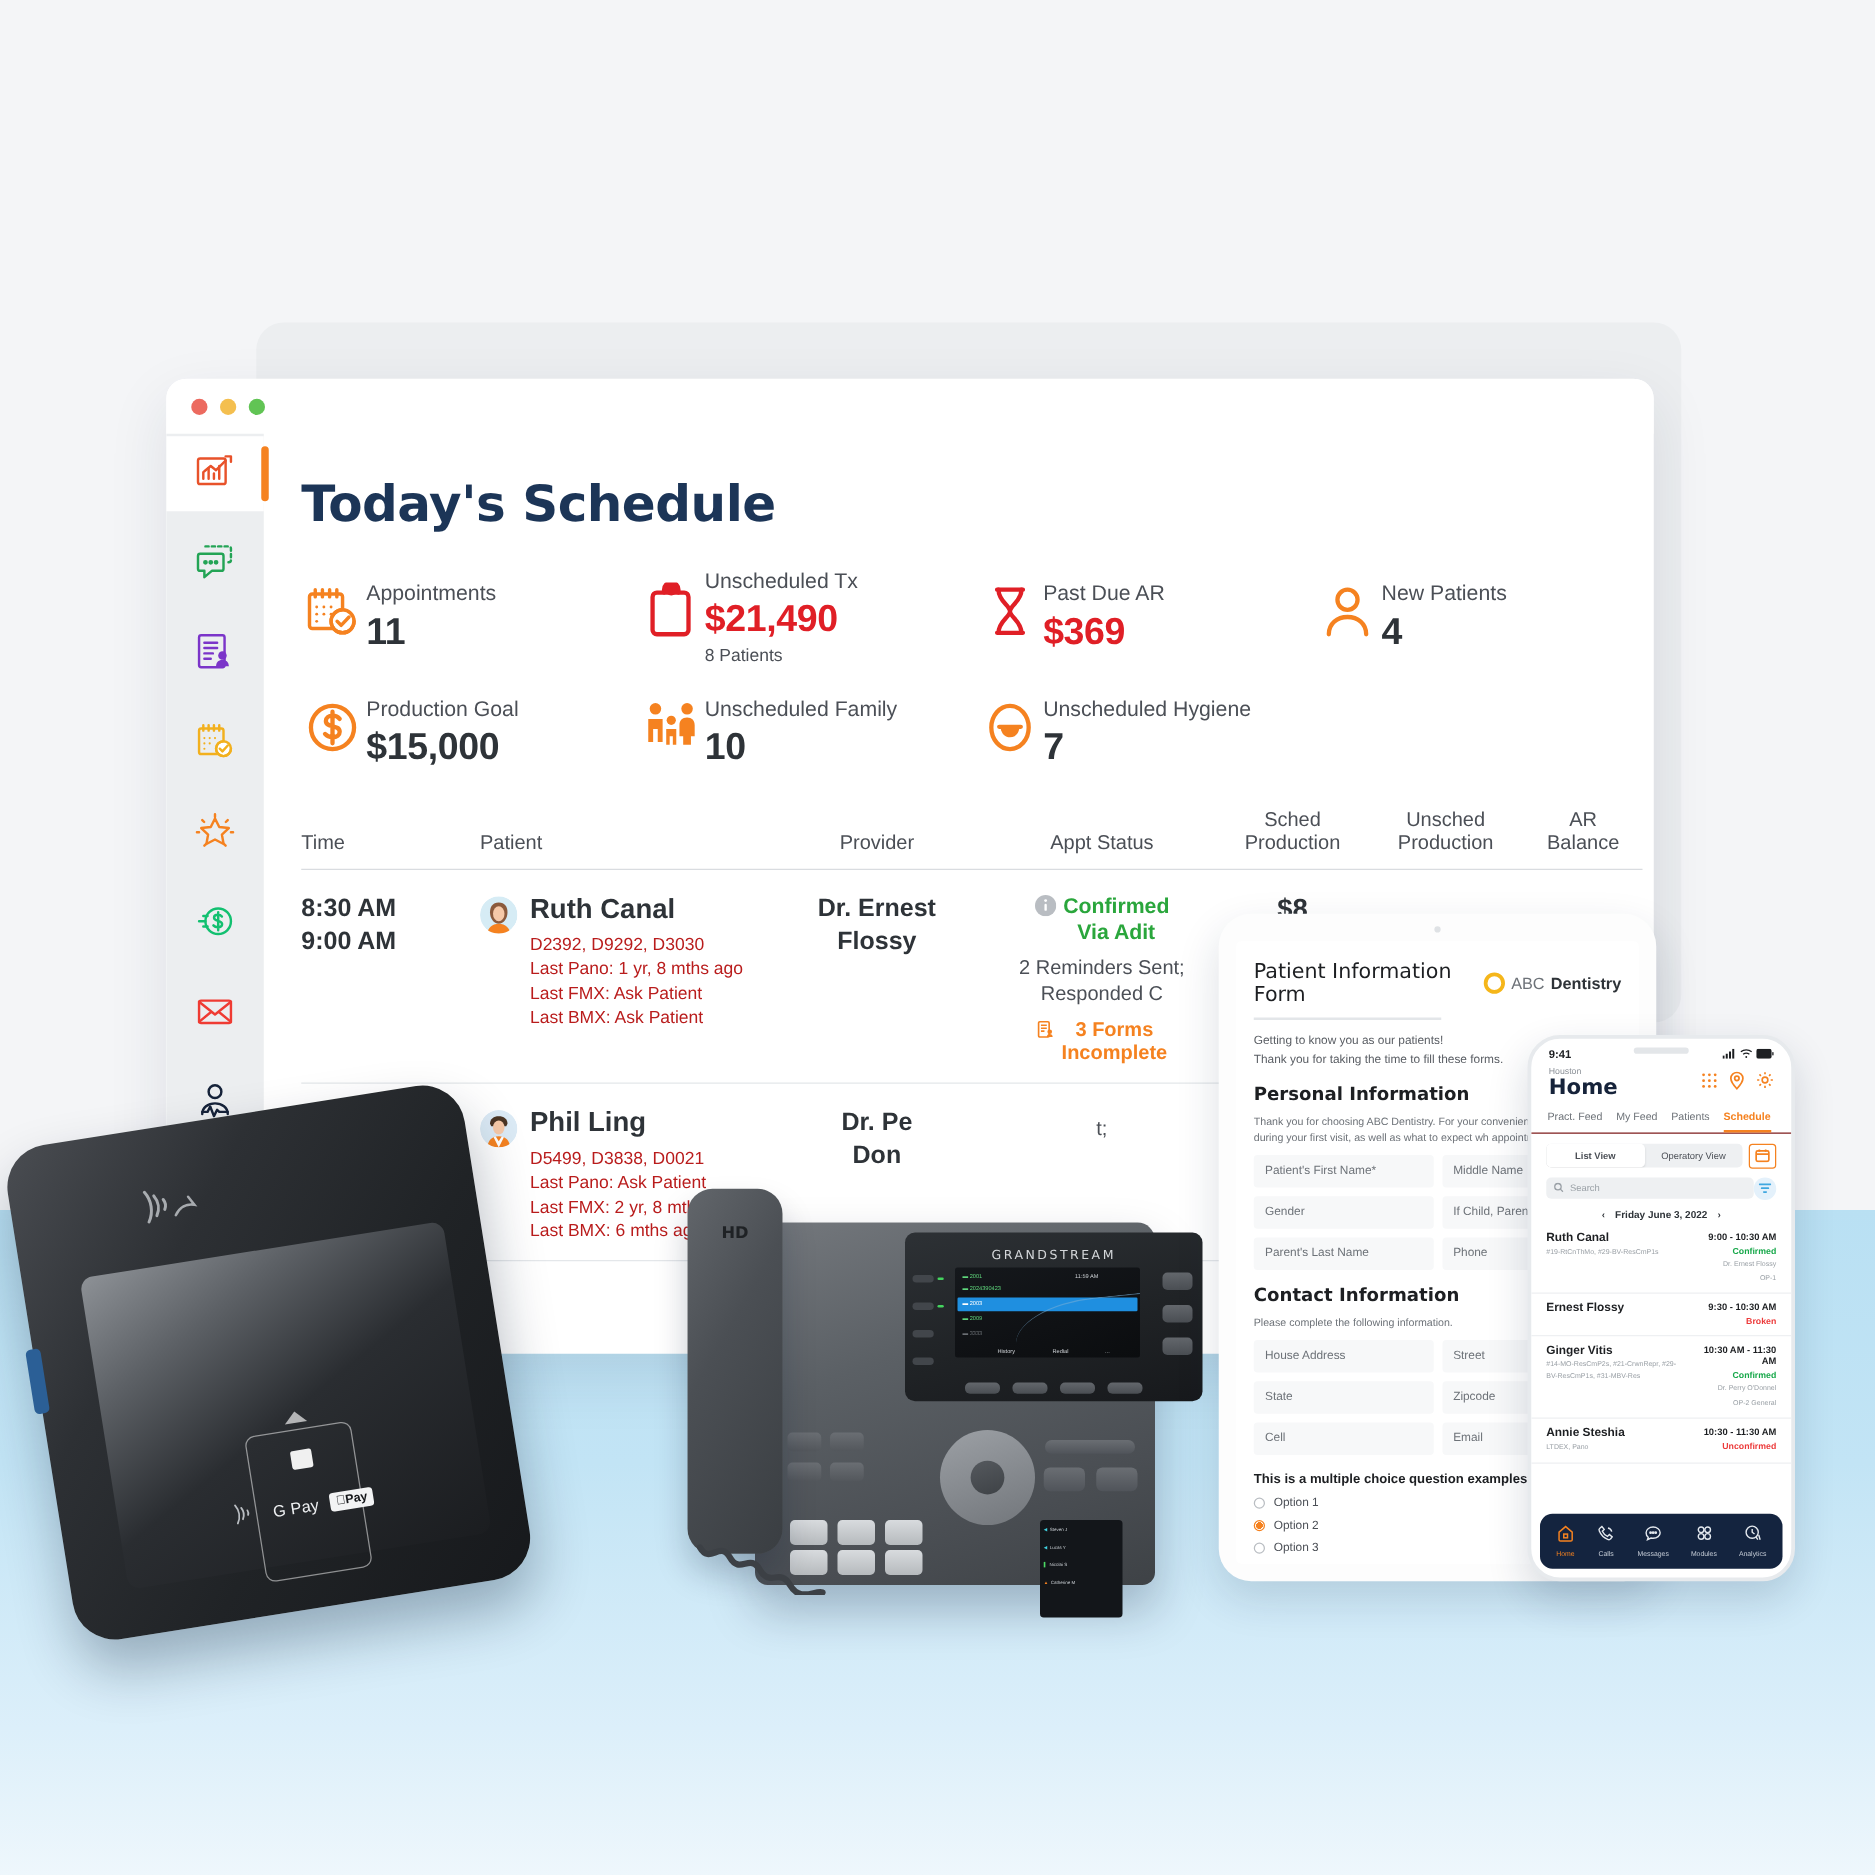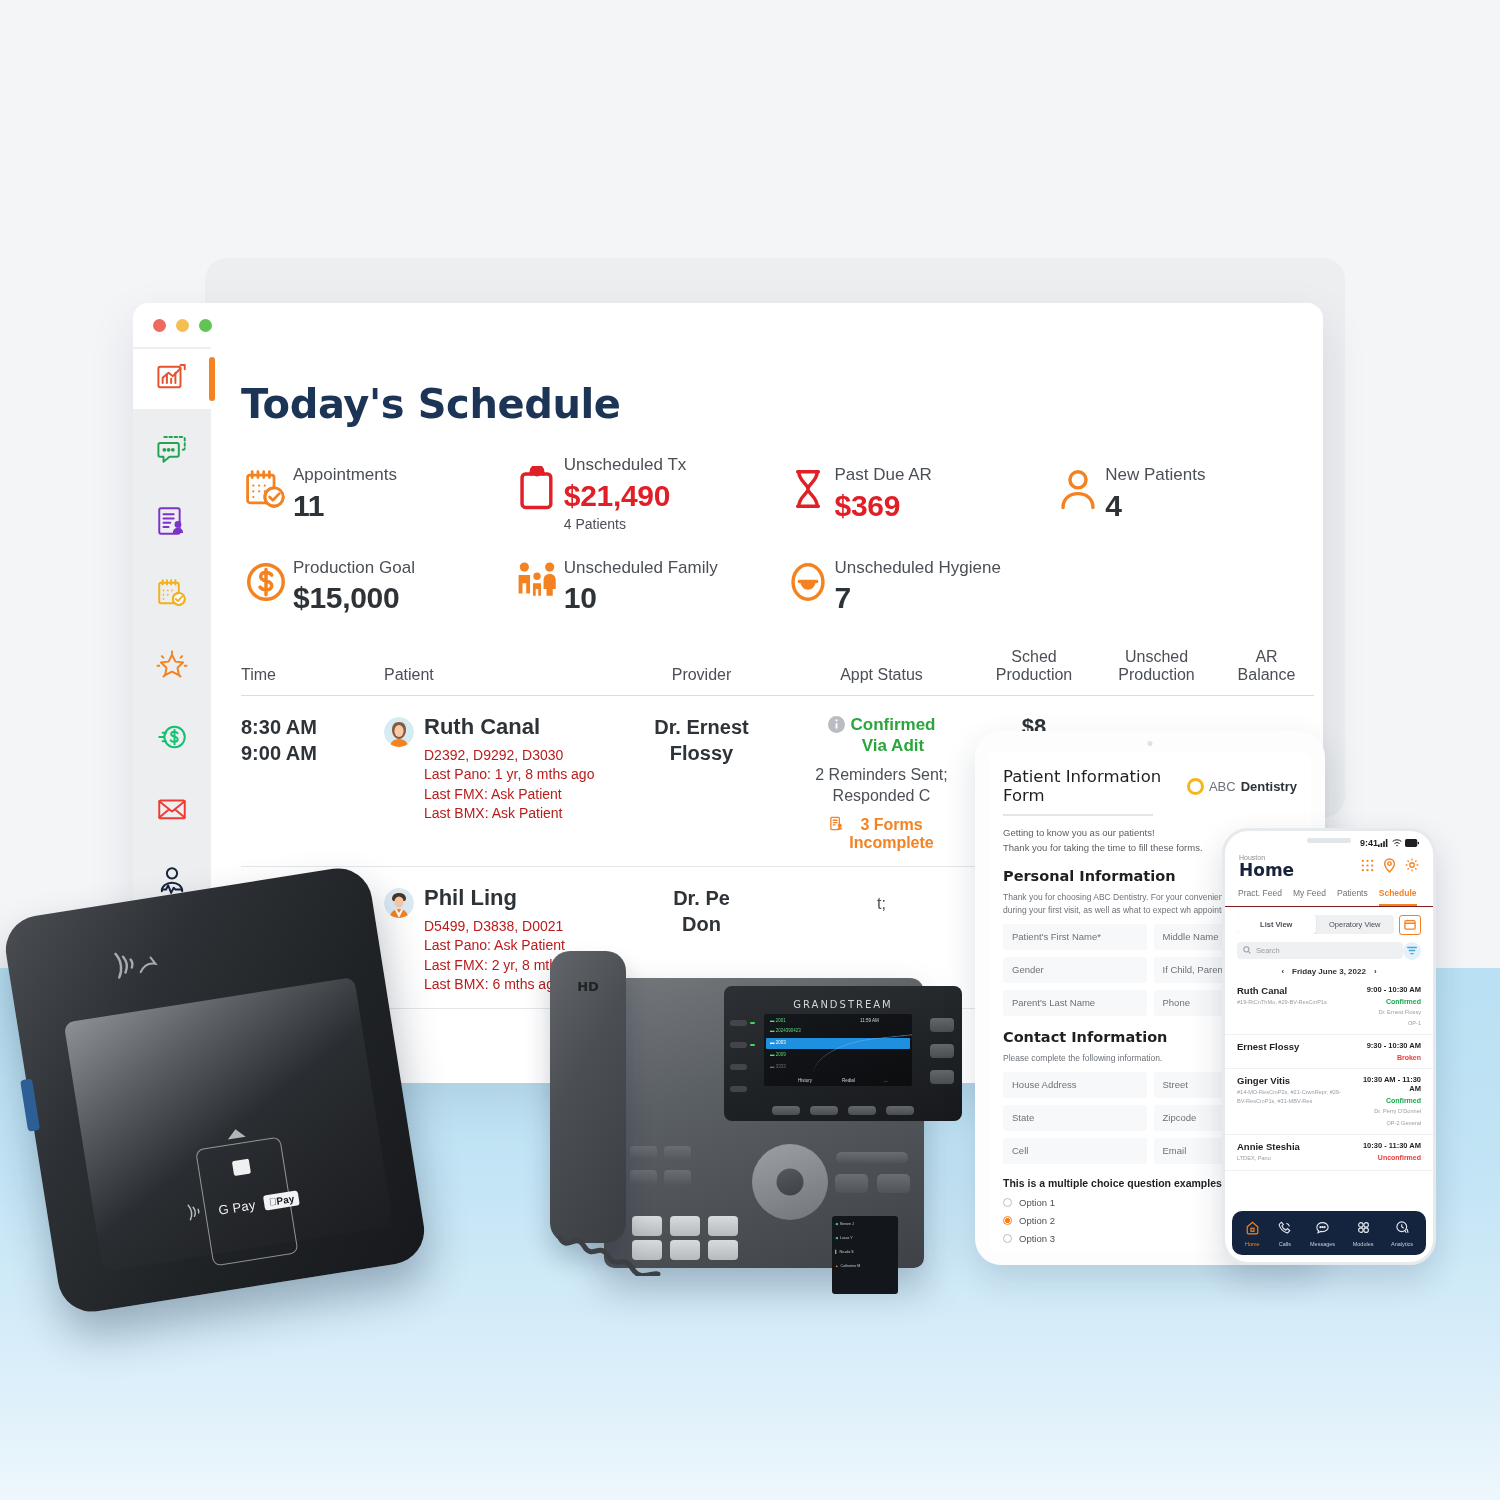--- a/index.html
+++ b/index.html
@@ -122,21 +122,21 @@
   .mc-opt{display:flex;align-items:center;gap:7px;font-size:9.5px;color:#4b4f56;margin-bottom:7px;}
   .radio{width:9px;height:9px;border-radius:50%;border:1px solid #b9bdc2;box-sizing:border-box;}
   .radio.sel{border-color:#f58220;background:radial-gradient(circle,#f58220 0 55%,#fff 56% 100%);}
 
   
   .phone{
     position:absolute;left:1222px;top:828px;width:214px;height:437px;
     background:#fff;border-radius:26px;border:3px solid #e7eaed;box-sizing:border-box;
     box-shadow:0 14px 32px rgba(20,40,70,.16);overflow:hidden;
   }
-  .ph-status{display:flex;align-items:center;justify-content:flex-end;padding:7px 14px 2px 14px;font-size:9px;font-weight:700;color:#1d1f22;}
+  .ph-status{display:flex;align-items:center;justify-content:space-between;padding:7px 14px 2px 14px;font-size:9px;font-weight:700;color:#1d1f22;}
   .ph-notch{position:absolute;left:50%;top:7px;transform:translateX(-50%);width:44px;height:5px;border-radius:3px;background:#e3e6e9;}
   .ph-sig{display:flex;align-items:center;gap:3px;}
   .ph-head{padding:4px 14px 0 14px;display:flex;justify-content:space-between;align-items:flex-end;}
   .ph-city{font-size:7px;color:#8b9097;line-height:1;}
   .ph-home{font-size:17px;font-weight:700;color:#16233a;font-family:"DejaVu Sans",sans-serif;line-height:1.1;}
   .ph-icons{display:flex;gap:9px;align-items:center;padding-bottom:3px;}
   .ph-tabs{display:flex;gap:11px;padding:8px 13px 0 13px;border-bottom:1px solid #7f1d1d;}
   .ph-tab{font-size:8.5px;color:#6d7278;padding-bottom:6px;}
   .ph-tab.on{color:#f58220;font-weight:700;border-bottom:2px solid #f58220;}
   .ph-seg{display:flex;gap:5px;align-items:center;padding:8px 12px 0 12px;}
@@ -380,21 +380,21 @@
             <span class="ico">
               <svg viewBox="0 0 40 40" fill="none" stroke="#e01f26" stroke-width="3" stroke-linecap="round" stroke-linejoin="round">
                 <rect x="7" y="7" width="25" height="29" rx="3"></rect>
                 <path d="M15 7V5a5 5 0 0110 0v2"></path>
                 <circle cx="20" cy="5" r="2.6" fill="#e01f26"></circle>
               </svg>
             </span>
             <div>
               <div class="kpi-label">Unscheduled Tx</div>
               <div class="kpi-value red">$21,490</div>
-              <div class="kpi-sub">4 Patients</div>
+              <div class="kpi-sub">8 Patients</div>
             </div>
           </div>
 
           <div class="kpi">
             <span class="ico">
               <svg viewBox="0 0 40 40" fill="none" stroke="#e01f26" stroke-width="3" stroke-linecap="round" stroke-linejoin="round">
                 <path d="M11 5h18M11 35h18"></path>
                 <path d="M12 5c0 8 8 11 8 15s-8 7-8 15M28 5c0 8-8 11-8 15s8 7 8 15"></path>
               </svg>
             </span>

